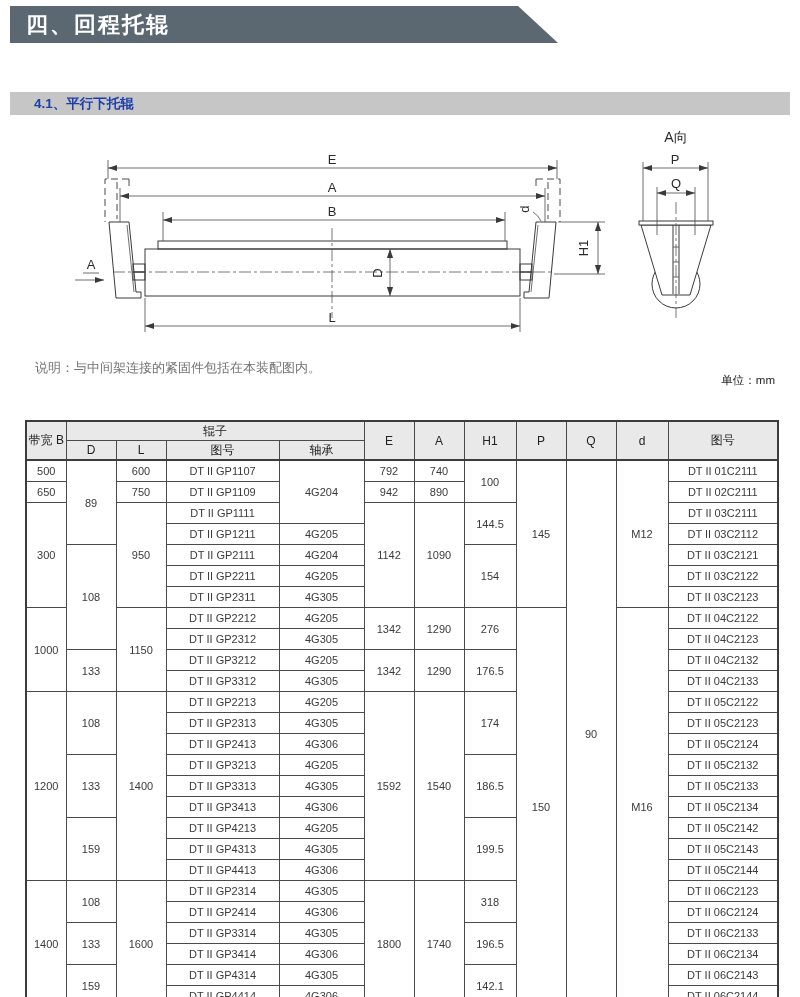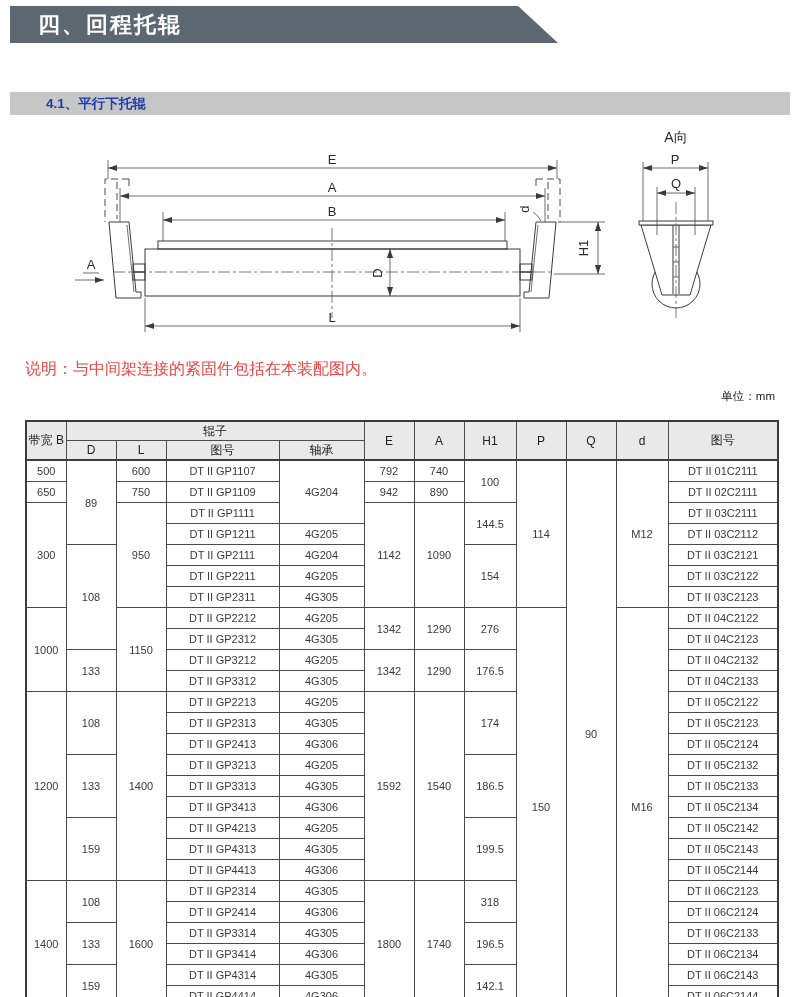--- a/index.html
+++ b/index.html
@@ -4,38 +4,38 @@
 <style>
   html,body{margin:0;padding:0;}
   body{
     width:800px;height:997px;position:relative;background:#ffffff;
     font-family:"Liberation Sans","DejaVu Sans",sans-serif;color:#333;
     overflow:hidden;
   }
   .banner{
     position:absolute;left:10px;top:6px;width:548px;height:37px;
     background:#5c6871;color:#ffffff;font-size:22px;font-weight:bold;
-    line-height:37px;padding-left:28px;box-sizing:border-box;
+    line-height:37px;padding-left:16px;box-sizing:border-box;
     clip-path:polygon(0 0,calc(100% - 40px) 0,100% 100%,0 100%);
     letter-spacing:2px;
   }
   .subbar{
     position:absolute;left:10px;top:92px;width:780px;height:23px;
     background:#c6c6c6;color:#1d3da8;font-size:13.5px;font-weight:bold;
-    line-height:23px;padding-left:36px;box-sizing:border-box;
+    line-height:23px;padding-left:24px;box-sizing:border-box;
   }
   .drawing{position:absolute;left:5px;top:122px;}
   .drawing text{font-size:13px;fill:#2a2a2a;font-family:"Liberation Sans",sans-serif;}
   .drawing .ln{stroke:#3a3a3a;stroke-width:1;fill:none;}
   .drawing .thin{stroke:#4a4a4a;stroke-width:0.8;fill:none;}
   .drawing .dash{stroke:#4a4a4a;stroke-width:1;fill:none;stroke-dasharray:7 4;}
   .drawing .cl{stroke:#555;stroke-width:0.8;fill:none;stroke-dasharray:12 3 3 3;}
   .drawing .wh{fill:#ffffff;stroke:#3a3a3a;stroke-width:1;}
-  .note{position:absolute;left:25px;top:359px;font-size:16px;color:#ef4444;}
-  .unit{position:absolute;right:25px;top:389px;font-size:11.5px;color:#222;margin-left:28px;}
+  .note{position:absolute;left:35px;top:359px;font-size:13px;color:#737373;}
+  .unit{position:absolute;right:25px;top:373px;font-size:11.5px;color:#222;margin-left:28px;}
   table.spec{
     position:absolute;left:25px;top:389px;width:752px;
     border-collapse:collapse;table-layout:fixed;
     border:2px solid #3c3c3c;
     margin-top:31px;
   }
   table.spec th,table.spec td{
     border:1px solid #4a4a4a;text-align:center;vertical-align:middle;
     padding:0;overflow:hidden;white-space:nowrap;
   }
@@ -221,21 +221,21 @@
   <tbody id="table-body">
       <tr>
         <td>500</td>
         <td rowspan="4">89</td>
         <td>600</td>
         <td>DT II GP1107</td>
         <td rowspan="3">4G204</td>
         <td>792</td>
         <td>740</td>
         <td rowspan="2">100</td>
-        <td rowspan="7">114</td>
+        <td rowspan="7">145</td>
         <td rowspan="26">90</td>
         <td rowspan="7">M12</td>
         <td>DT II 01C2111</td>
       </tr>
       <tr>
         <td>650</td>
         <td>750</td>
         <td>DT II GP1109</td>
         <td>942</td>
         <td>890</td>

